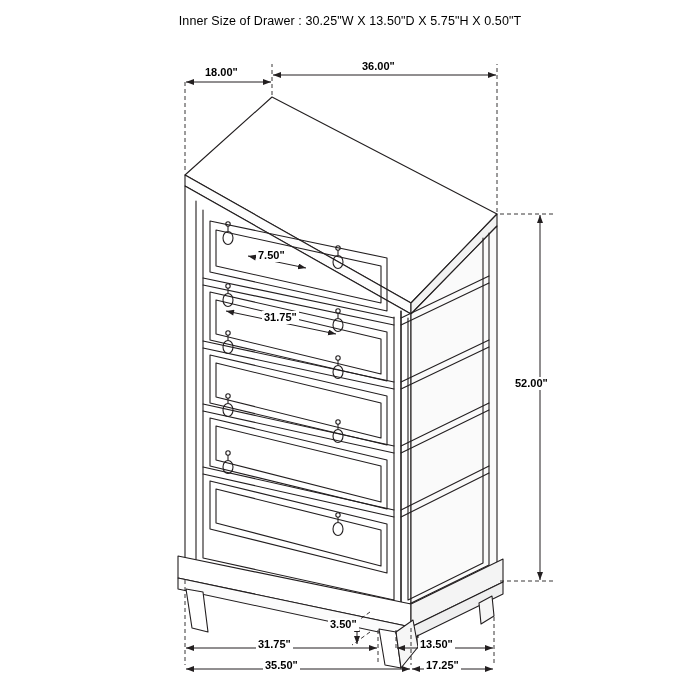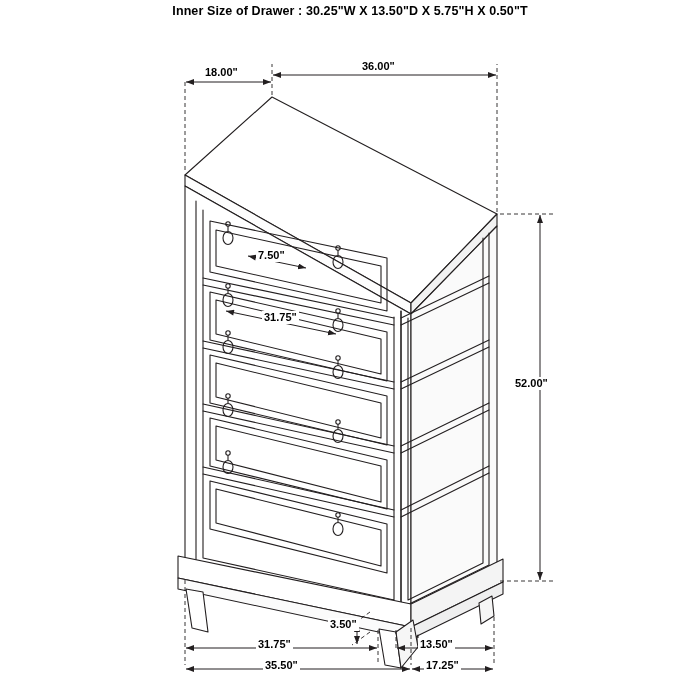--- a/index.html
+++ b/index.html
@@ -15,26 +15,26 @@
     position: relative;
     overflow: hidden;
   }
   #stage {
     position: relative;
     width: 700px;
     height: 700px;
   }
   .title {
     position: absolute;
-    top: 4px;
+    top: 14px;
     left: 0;
     width: 700px;
     text-align: center;
     font-size: 12.5px;
-    font-weight: bold;
+    font-weight: normal;
     letter-spacing: 0.1px;
   }
   svg.drawing {
     position: absolute;
     top: 0;
     left: 0;
     width: 700px;
     height: 700px;
   }
   .dimlabel {

